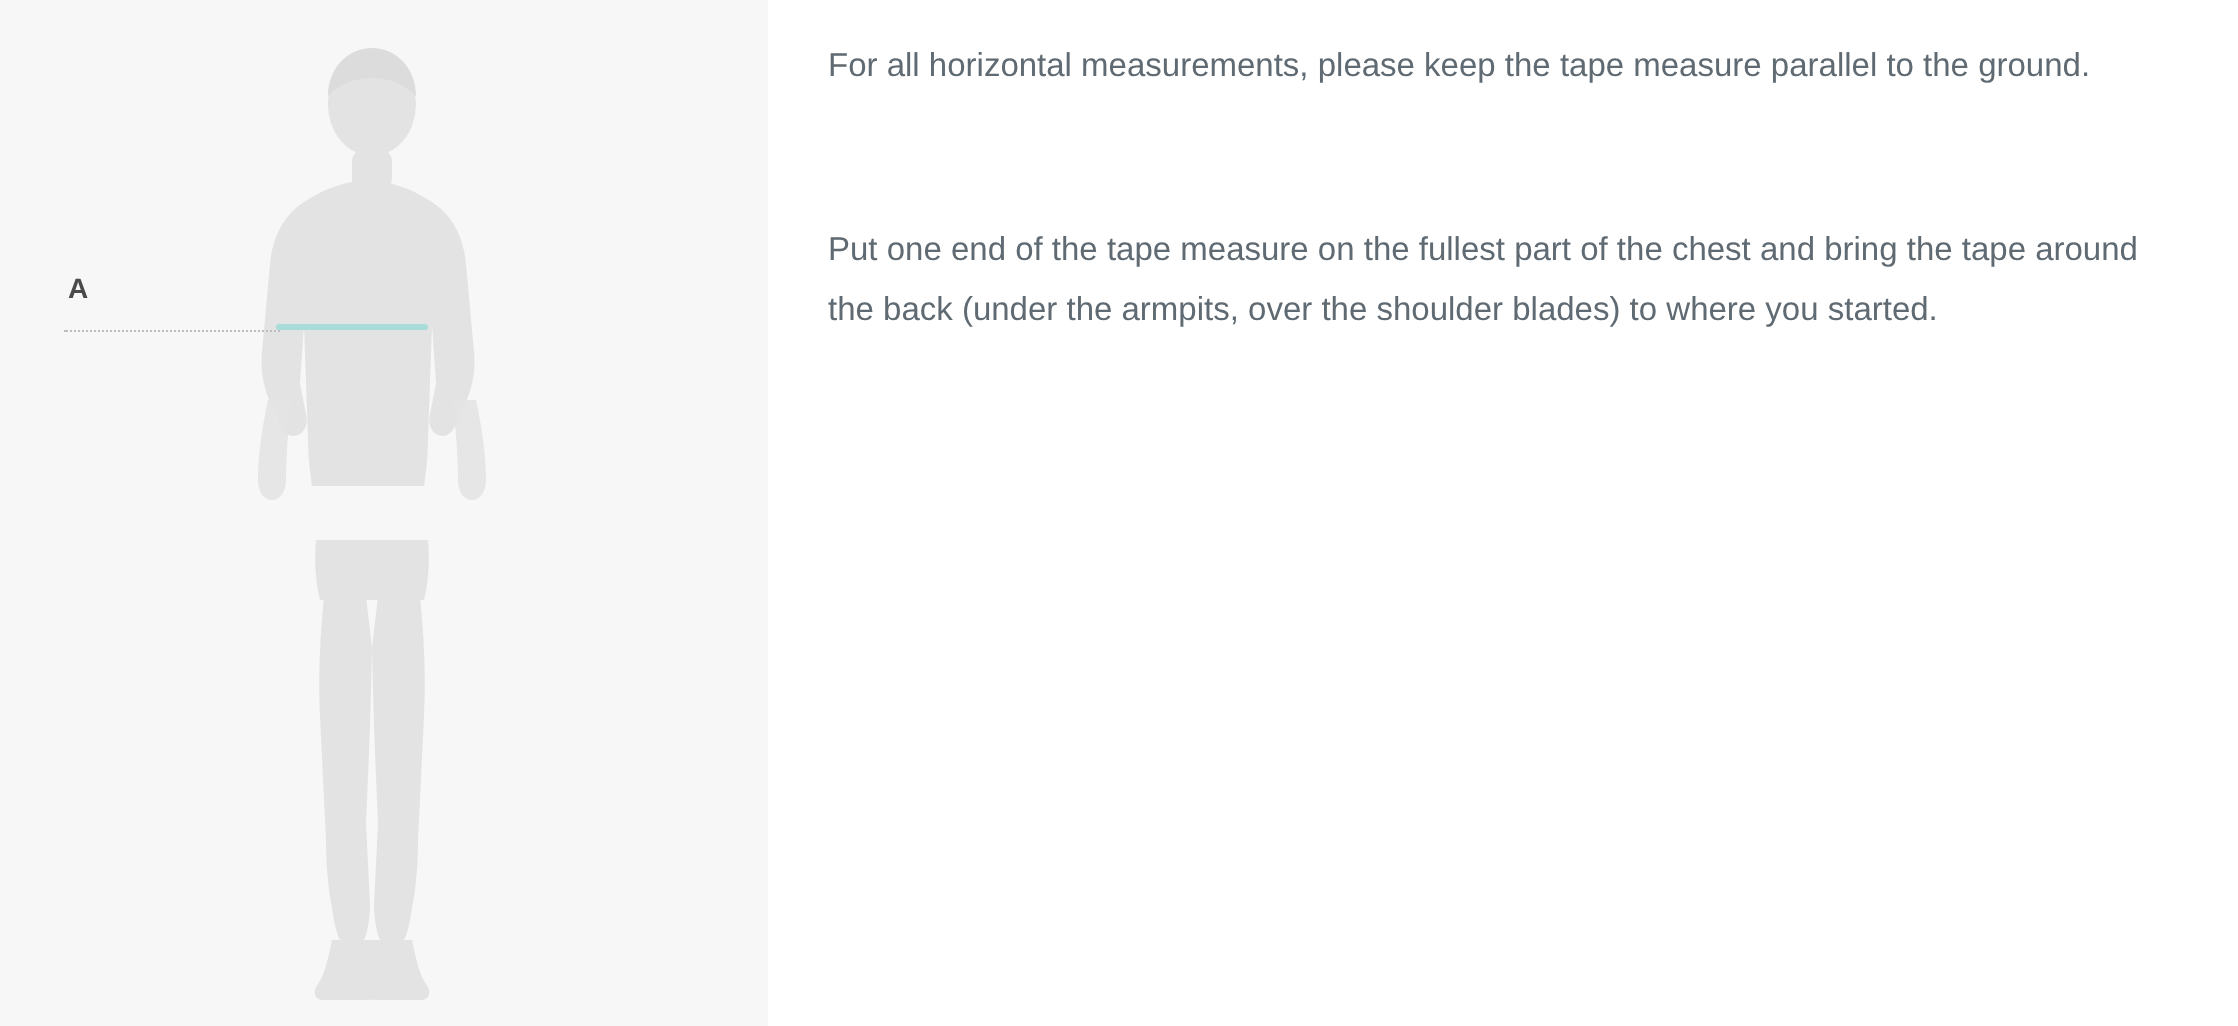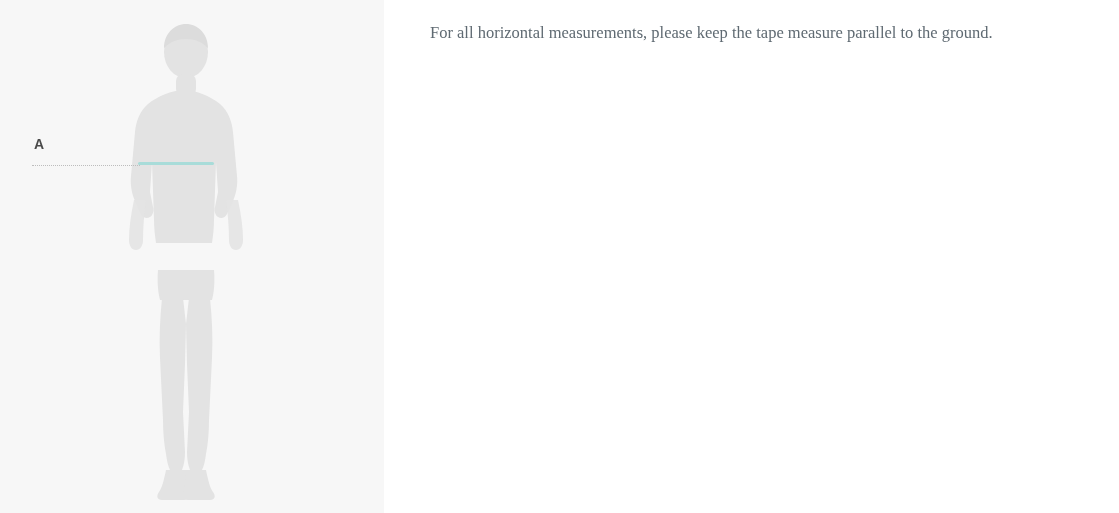--- a/index.html
+++ b/index.html
@@ -75,22 +75,21 @@
   .text-panel {
     flex: 1 1 auto;
     padding: 18px 30px 0 30px;
     box-sizing: border-box;
   }
   .intro {
     font-size: 16.5px;
     line-height: 30px;
     color: #5f6a72;
     max-width: 676px;
-    margin: 0 0 62px 16px;
-    font-family: Liberation Serif, serif;
+    margin: 0 0 62px 0;
   }
   .section-title {
     font-size: 16.5px;
     font-weight: bold;
     color: #41484e;
     margin: 0 0 28px 0;
     letter-spacing: 0.1px;
   }
   .section-body {
     font-size: 16.5px;
@@ -134,15 +133,16 @@
       </svg>
 
       <div class="leader-line"></div>
       <div class="measure-label">A</div>
       <div class="measure-bar"></div>
     </div>
   </div>
 
   <div class="text-panel">
     <p class="intro">For all horizontal measurements, please keep the tape measure parallel to the ground.</p>
+    <p class="section-body">Put one end of the tape measure on the fullest part of the chest and bring the tape around the back (under the armpits, over the shoulder blades) to where you started.</p>
   </div>
 
 </div>
 
 </body></html>

